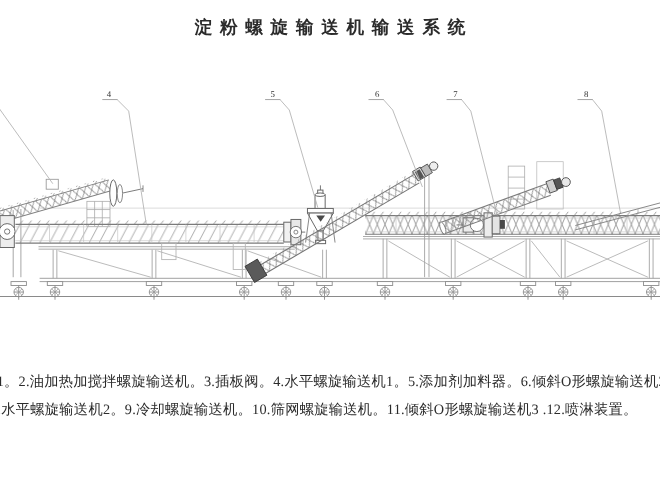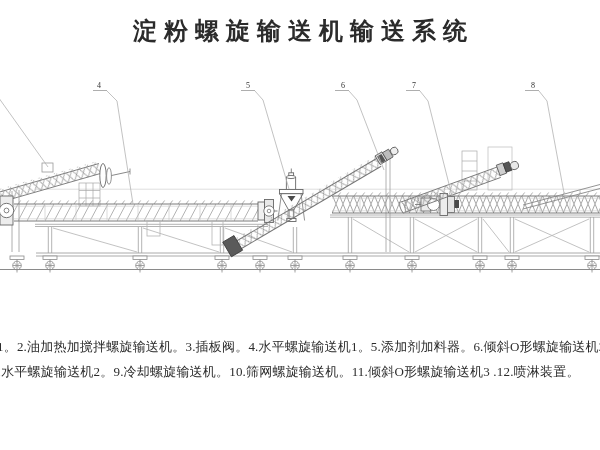--- a/index.html
+++ b/index.html
@@ -4,21 +4,21 @@
 <style>
   html,body{margin:0;padding:0;background:#e9e9e9;}
   .stage{
     position:relative;width:600px;height:450px;margin:0 auto;
     background:#ffffff;overflow:hidden;
     font-family:"Liberation Serif","DejaVu Serif",serif;
     color:#2b2b2b;
   }
   .title{
     position:absolute;top:15px;left:0;width:100%;
-    text-align:center;font-size:24px;font-weight:600;
+    text-align:center;font-size:16px;font-weight:600;
     letter-spacing:7px;padding-left:7px;box-sizing:border-box;
     white-space:nowrap;
   }
   .cap{
     position:absolute;font-size:13px;line-height:16px;
     white-space:nowrap;letter-spacing:0.2px;
   }
   .cap1{top:339px;left:-3px;}
   .cap2{top:364px;left:-9px;}
   svg{position:absolute;top:0;left:0;}

